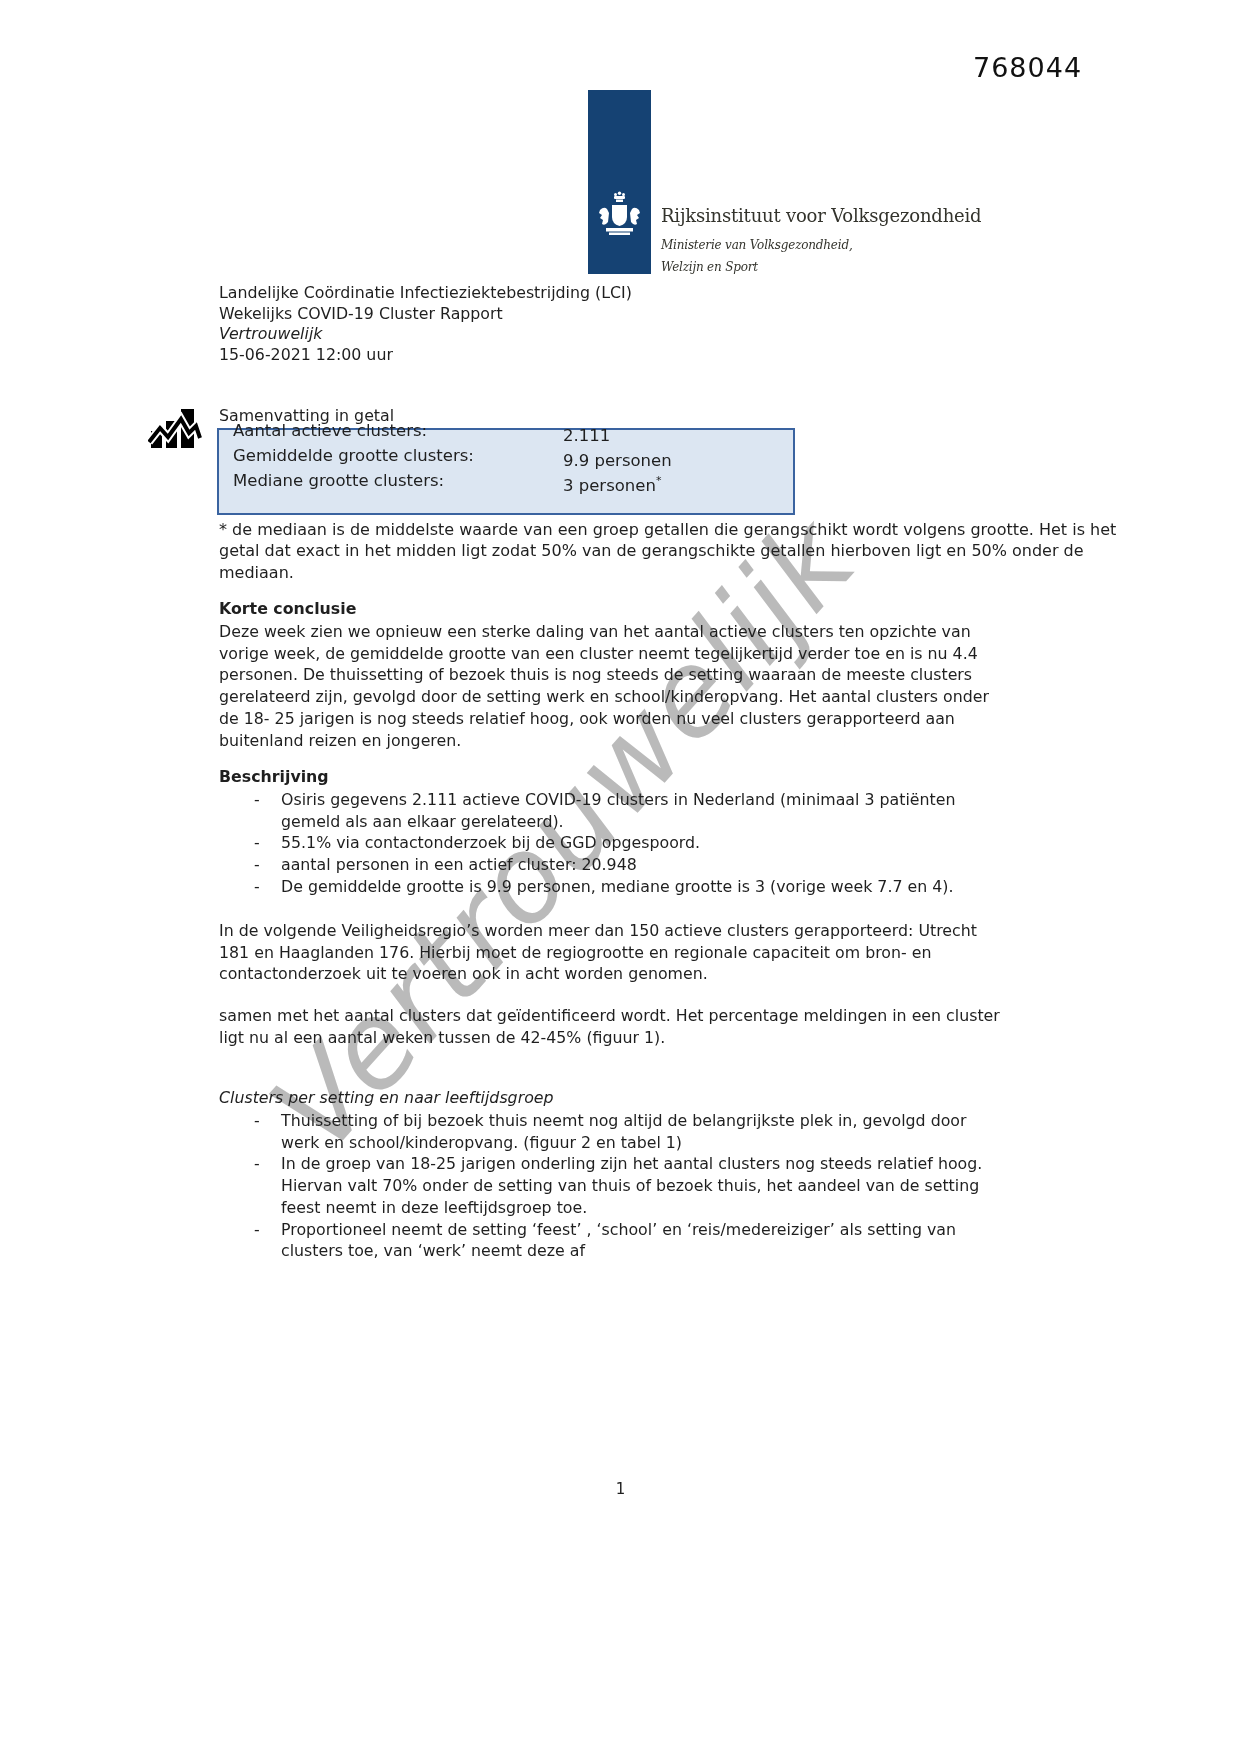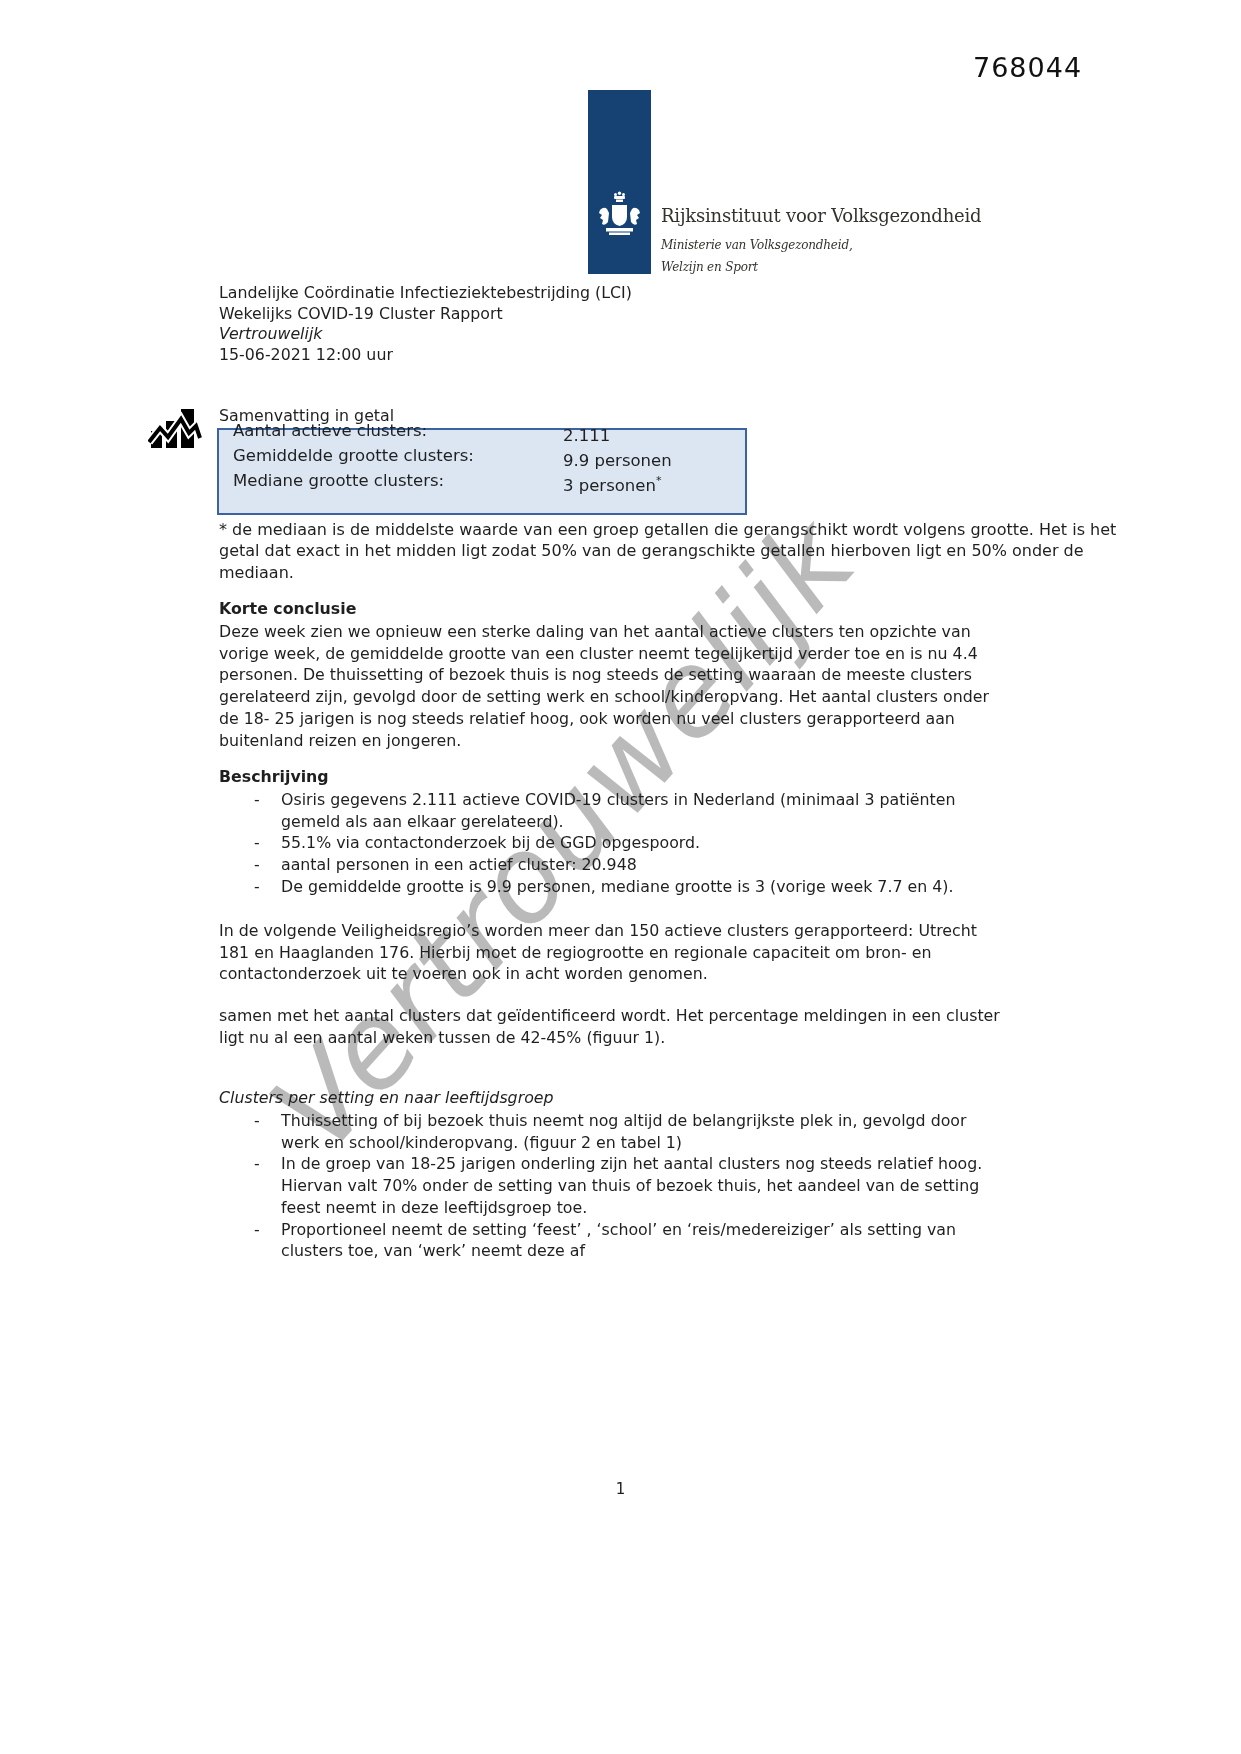--- a/index.html
+++ b/index.html
@@ -23,21 +23,21 @@
   .coat{position:absolute;left:8px;top:100px;}
   .logo-text{left:661px;top:203px;color:#33332c;}
   .logo-org{font-family:"DejaVu Serif","Liberation Serif",serif;font-size:18px;line-height:26px;letter-spacing:-0.2px;}
   .logo-min{font-family:"DejaVu Serif","Liberation Serif",serif;font-style:italic;font-size:12px;line-height:22px;margin-top:5px;letter-spacing:-0.2px;}
   
   .hdr{left:219px;top:283px;font-size:15.8px;line-height:20.7px;}
   .italic{font-style:italic;}
   
   .sum-head{left:219px;top:406px;font-size:15.8px;}
   .sum-box{
-    left:217px;top:428px;width:530px;height:87px;
+    left:217px;top:428px;width:578px;height:87px;
     background:#dce6f2;border:2px solid #3a63a0;box-sizing:border-box;
   }
   .box-rows{position:relative;top:-12px;padding-left:14px;font-size:16.5px;}
   .box-row{position:relative;line-height:25px;white-space:nowrap;}
   .box-val{position:absolute;left:330px;top:0;}
   .box-val sup{font-size:11px;}
   .footnote{left:219px;top:519px;font-size:16px;line-height:21.3px;}
   
   .h-bold{font-weight:bold;font-size:15.8px;}
   .para{font-size:15.8px;line-height:21.7px;}

